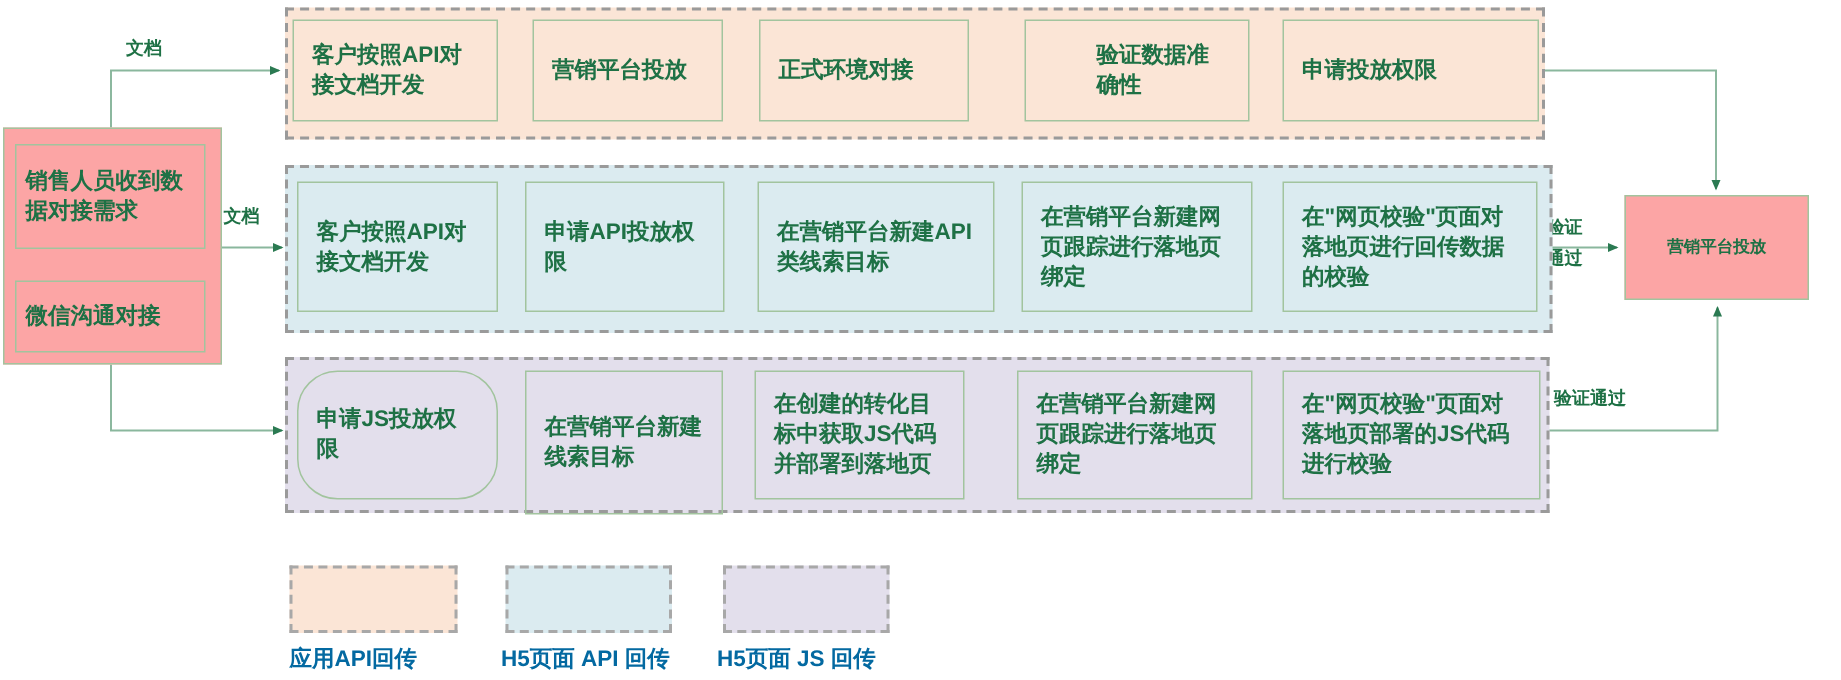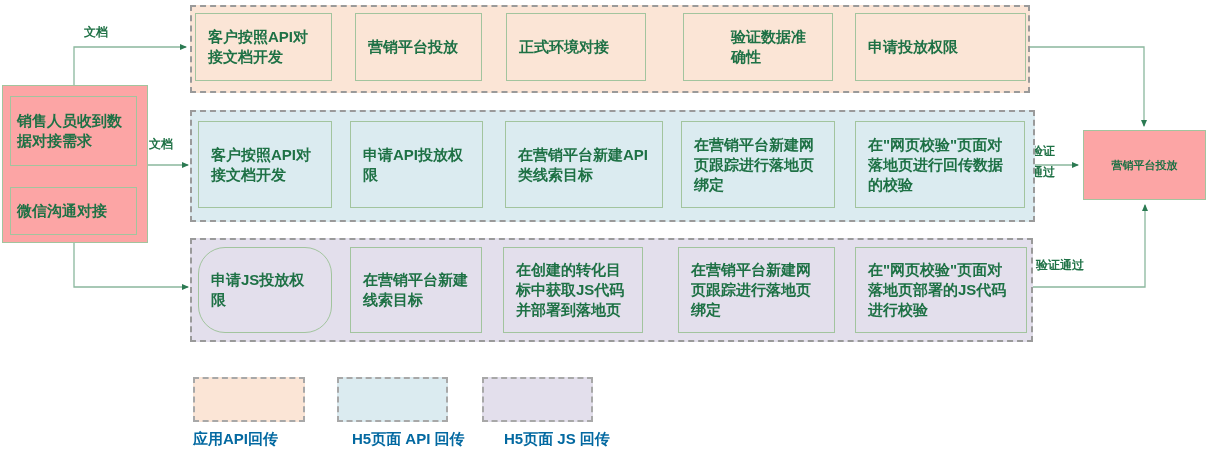--- a/index.html
+++ b/index.html
@@ -108,39 +108,39 @@
     <span>在营销平台新建网页跟踪进行落地页绑定</span>
     </div>
   <div class="box" style="left:855px;top:121px;width:170px;height:87px;">
     <span>在"网页校验"页面对落地页进行回传数据的校验</span>
     </div>
 
   <div class="lane" style="left:190px;top:238px;width:843px;height:104px;background:#e3dfec;"></div>
   <div class="box" style="left:198px;top:247px;width:134px;height:86px;border-radius:27px;">
     <span>申请JS投放权限</span>
     </div>
-  <div class="box" style="left:350px;top:247px;width:132px;height:86px;">
+  <div class="box" style="left:350px;top:247px;width:132px;height:96px;">
     <span>在营销平台新建线索目标</span>
     </div>
   <div class="box" style="left:503px;top:247px;width:140px;height:86px;">
     <span>在创建的转化目标中获取JS代码并部署到落地页</span>
     </div>
   <div class="box" style="left:678px;top:247px;width:157px;height:86px;">
     <span>在营销平台新建网页跟踪进行落地页绑定</span>
     </div>
   <div class="box" style="left:855px;top:247px;width:172px;height:86px;">
     <span>在"网页校验"页面对落地页部署的JS代码进行校验</span>
     </div>
 
   <div class="box whitebox result" style="left:1083px;top:130px;width:123px;height:70px;">
     <span>营销平台投放</span>
   </div>
 
   <div class="legend-swatch" style="left:193px;top:377px;width:112px;height:45px;background:#fbe5d6;"></div>
   <div class="legend-label" style="left:193px;top:430px;">应用API回传</div>
 
   <div class="legend-swatch" style="left:337px;top:377px;width:111px;height:45px;background:#dbebf0;"></div>
-  <div class="legend-label" style="left:352px;top:430px;">H5页面 API 回传</div>
+  <div class="legend-label" style="left:334px;top:430px;">H5页面 API 回传</div>
 
   <div class="legend-swatch" style="left:482px;top:377px;width:111px;height:45px;background:#e3dfec;"></div>
-  <div class="legend-label" style="left:504px;top:430px;">H5页面 JS 回传</div>
+  <div class="legend-label" style="left:478px;top:430px;">H5页面 JS 回传</div>
 
 </div>
 
 </body></html>

